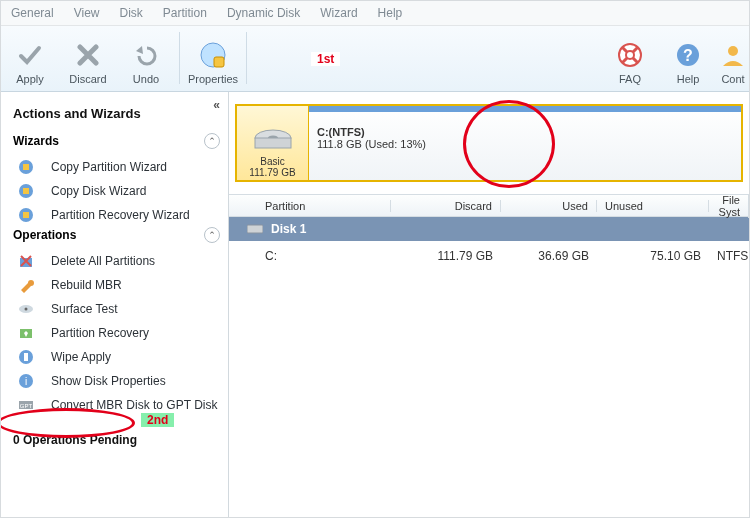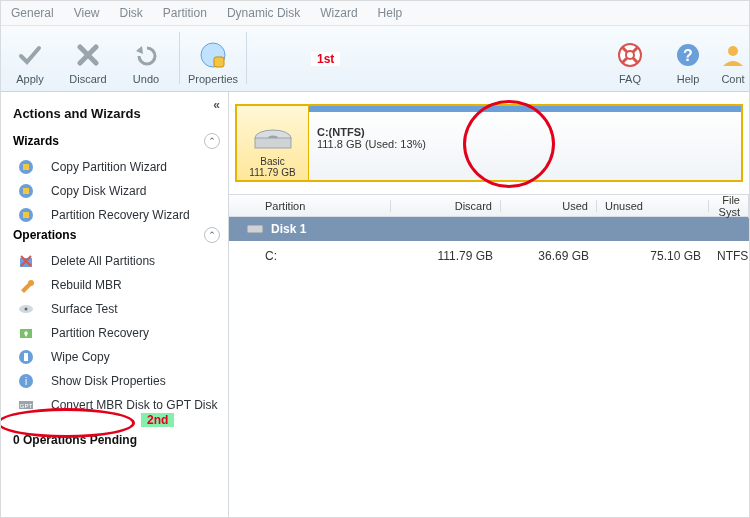--- a/index.html
+++ b/index.html
@@ -210,21 +210,21 @@
         </span>
       <span>Partition Recovery</span>
     </div>
     <div class="side-item">
       <span class="ic">
           <svg width="16" height="16">
             <circle cx="8" cy="8" r="7" fill="#6aa0da"></circle>
             <rect x="6" y="4" width="4" height="8" fill="#fff"></rect>
           </svg>
         </span>
-      <span>Wipe Copy</span>
+      <span>Wipe Apply</span>
     </div>
     <div class="side-item">
       <span class="ic">
           <svg width="16" height="16">
             <circle cx="8" cy="8" r="7" fill="#6aa0da"></circle>
             <text x="8" y="12" text-anchor="middle" font-size="10" fill="#fff">i</text>
           </svg>
         </span>
       <span>Show Disk Properties</span>
     </div>

